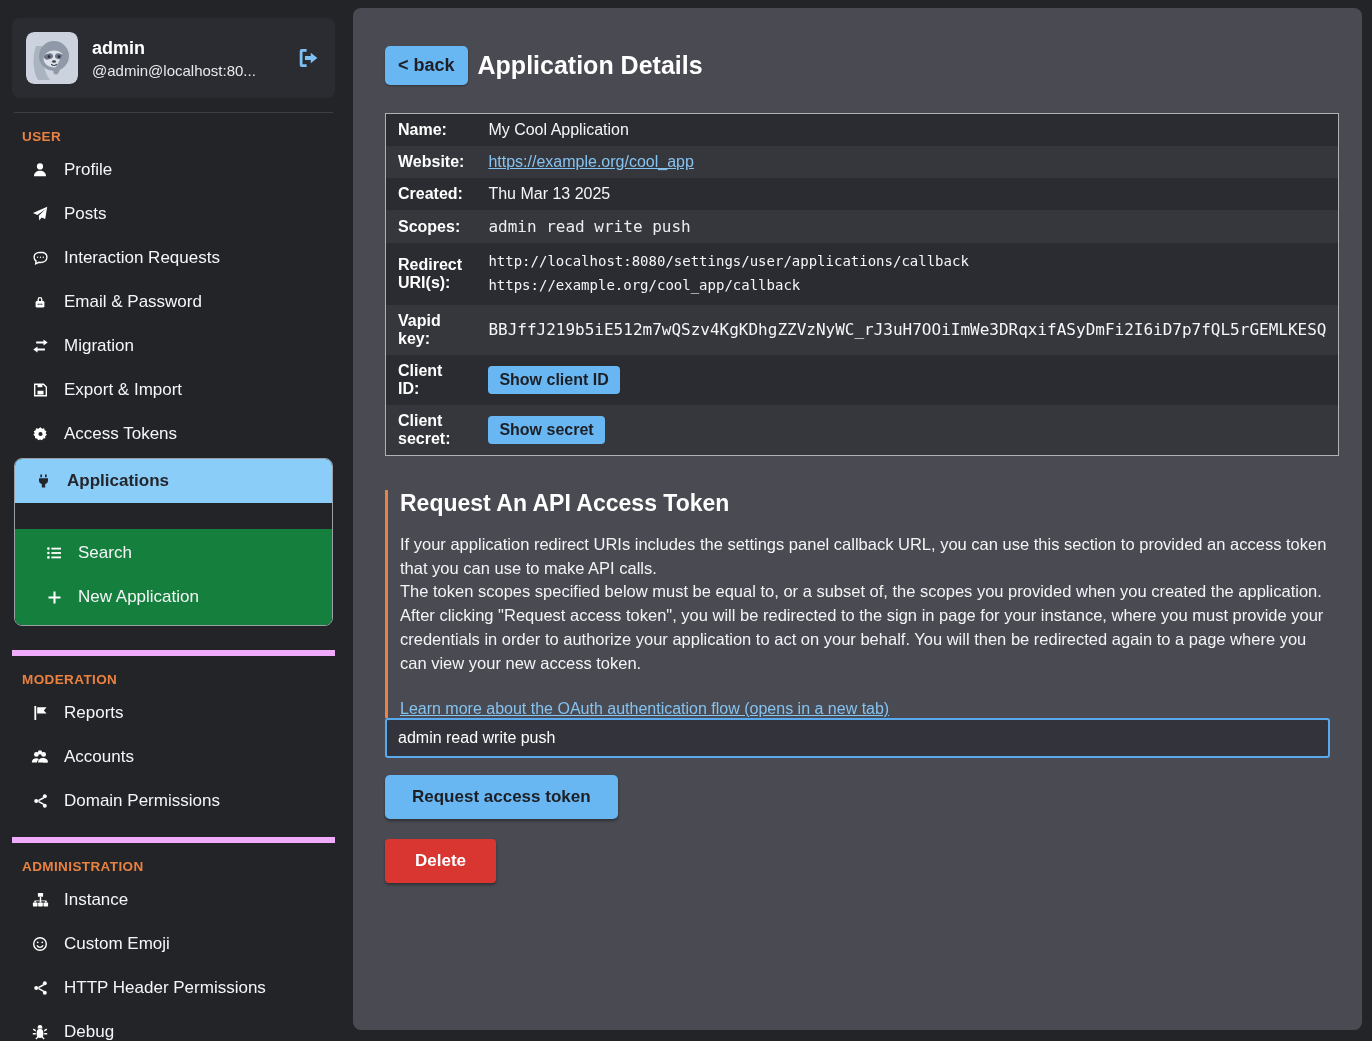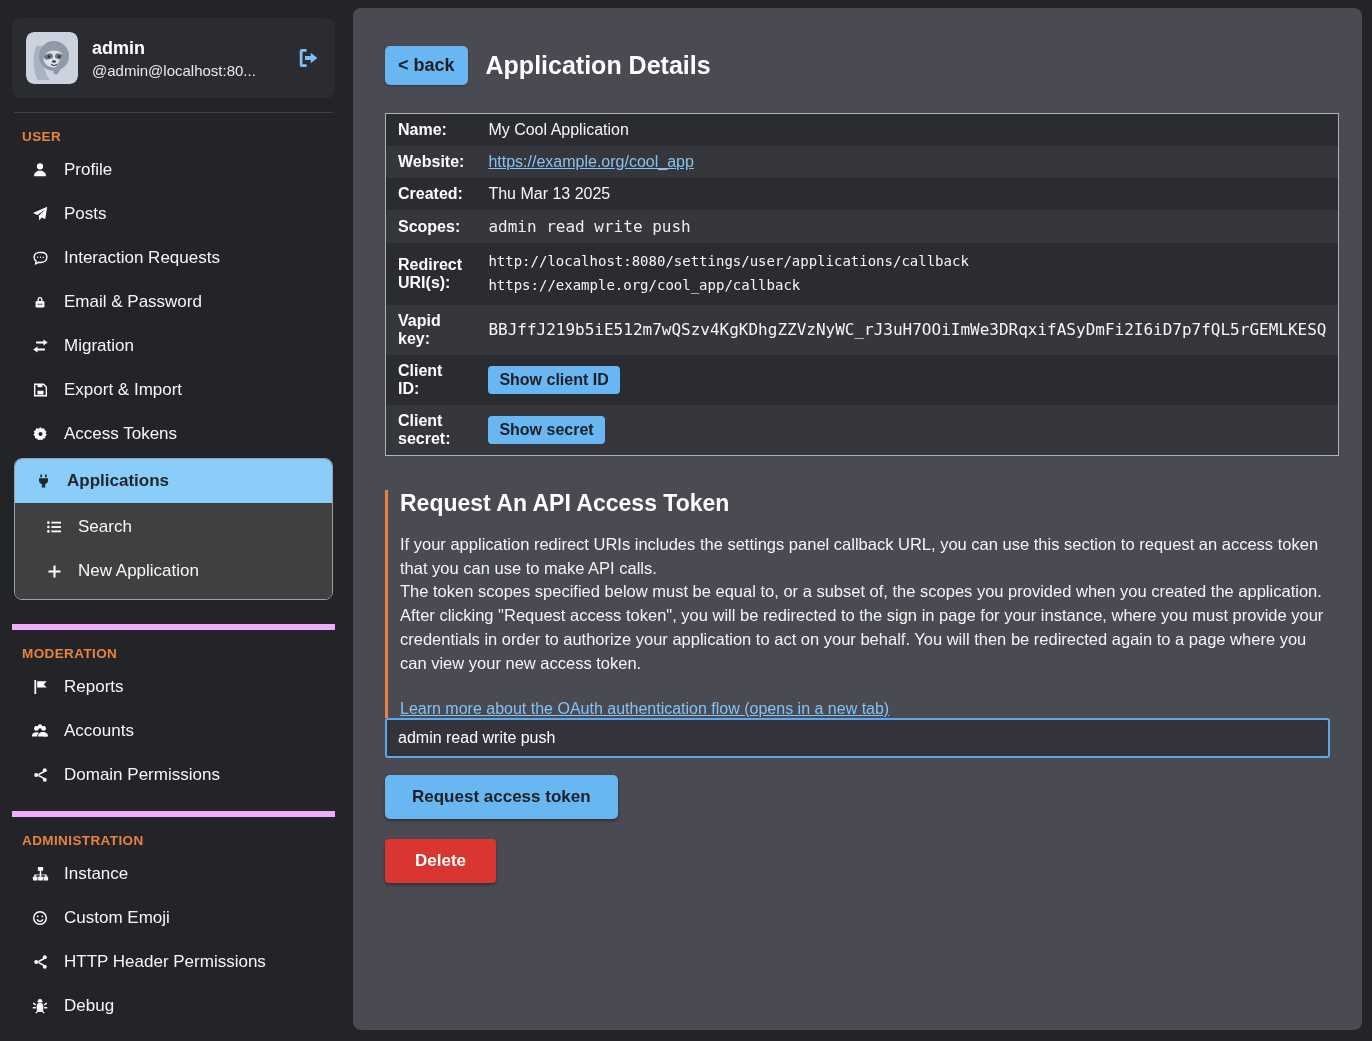--- a/index.html
+++ b/index.html
@@ -37,31 +37,31 @@
     display:flex; align-items:center; gap:15px;
     padding:12px 10px 12px 19px;
     font-size:17px; color:#f5f6f7; cursor:pointer; border-radius:8px;
   }
   .nav-item .ico { width:18px; height:16px; display:flex; align-items:center; justify-content:center; color:#ffffff; flex-shrink:0; }
   .app-block { border:1px solid #9aa0a8; border-radius:8px; overflow:hidden; margin:2px 2px 10px 2px; }
   .nav-item.selected {
     background:#8acdf8; color:#24262b; font-weight:bold; border-radius:0;
   }
   .nav-item.selected .ico { color:#24262b; }
-  .app-sub { background:#404040; padding:2px 0 6px 0; }
+  .app-sub { background:#15803d; padding:2px 0 6px 0;margin-top:26px; }
   .app-sub .nav-item { padding-left:30px; }
 
   
   .panel {
     flex:1; margin:8px 10px 11px 8px;
     background:#494a52; border-radius:8px;
     padding:38px 32px 30px 32px;
     overflow:hidden;
   }
-  .page-header { display:flex; align-items:center; gap:18px; margin-bottom:28px; }
+  .page-header { display:flex; align-items:center; gap:10px; margin-bottom:28px; }
   .back-btn {
     background:#68b6f2; color:#1d1f24; font-family:"Liberation Sans",sans-serif;
     font-weight:bold; font-size:18px; padding:9px 13px;
     border:none; border-radius:5px; cursor:pointer;
     box-shadow:0 1px 2px rgba(0,0,0,.3);
   }
   .page-title { font-size:25px; font-weight:bold; color:#ffffff; }
 
   table.details { width:100%; border-collapse:collapse; border:1px solid #aeb1b5; margin-bottom:34px; }
   table.details tr:nth-child(odd)  { background:#2b2c31; }
@@ -390,21 +390,21 @@
         <tr>
           <td class="lbl">Client secret:</td>
           <td><button class="small-btn">Show secret</button></td>
         </tr>
       </tbody>
     </table>
 
     <div class="section-block">
       <h2 class="section-heading">Request An API Access Token</h2>
       <div class="section-text">
-        <div>If your application redirect URIs includes the settings panel callback URL, you can use this section to request an access token that you can use to make API calls.</div>
+        <div>If your application redirect URIs includes the settings panel callback URL, you can use this section to provided an access token that you can use to make API calls.</div>
         <div>The token scopes specified below must be equal to, or a subset of, the scopes you provided when you created the application.</div>
         <div>After clicking "Request access token", you will be redirected to the sign in page for your instance, where you must provide your credentials in order to authorize your application to act on your behalf. You will then be redirected again to a page where you can view your new access token.</div>
       </div>
       <a class="learn-link">Learn more about the OAuth authentication flow (opens in a new tab)</a>
     </div>
 
     <input class="scopes-input" type="text" value="admin read write push" style="">
     <div>
       <button class="primary-btn">Request access token</button>
     </div>

